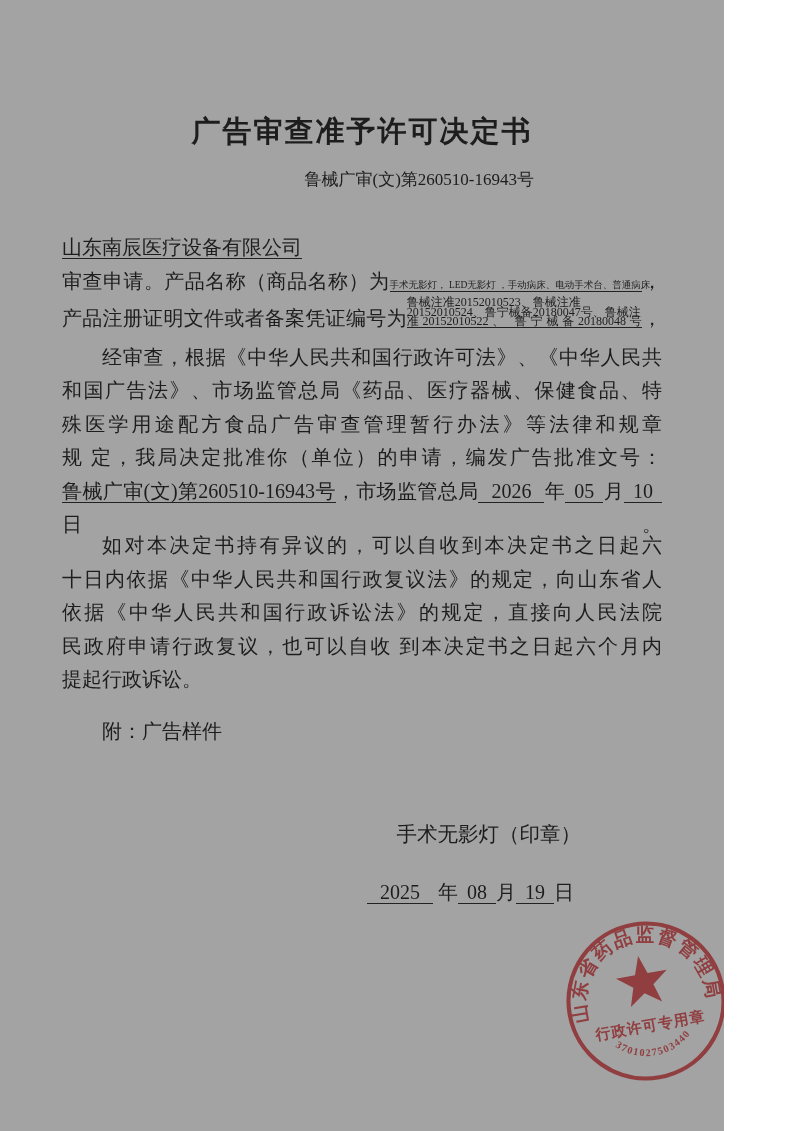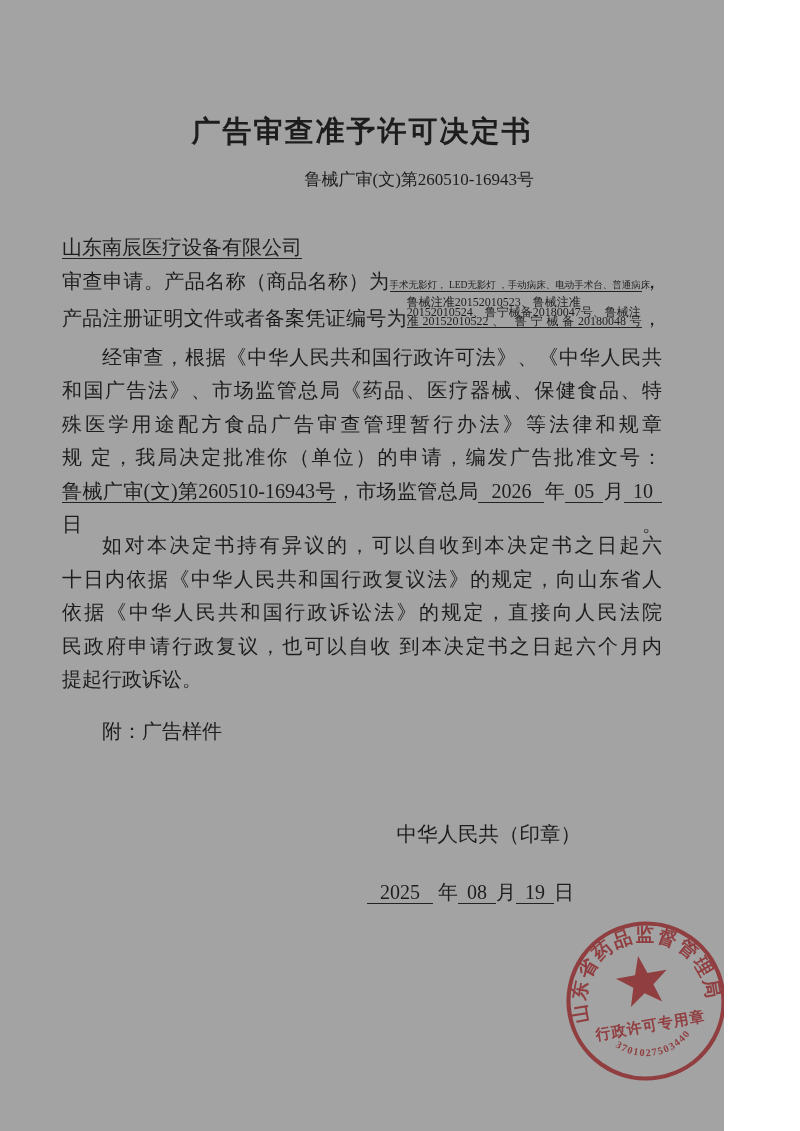--- a/index.html
+++ b/index.html
@@ -81,21 +81,21 @@
     <div class="line j ind mt20">如对本决定书持有异议的，可以自收到本决定书之日起六</div>
     <div class="line j">十日内依据《中华人民共和国行政复议法》的规定，向山东省人</div>
     <div class="line j">依据《中华人民共和国行政诉讼法》的规定，直接向人民法院</div>
     <div class="line j">民政府申请行政复议，也可以自收 到本决定书之日起六个月内</div>
     <div class="line">提起行政诉讼。</div>
 
     <div class="line ind mt3">附：广告样件</div>
 
   </div>
 
-  <div class="authority">中华人民共（印章）</div>
+  <div class="authority">手术无影灯（印章）</div>
 
   <div class="sign-date"><span class="fill pad-y">2025</span> <span>年</span><span class="fill pad-m">08</span><span>月</span><span class="fill pad-m">19</span><span>日</span></div>
 
   <svg class="seal" viewBox="0 0 180 180" xmlns="http://www.w3.org/2000/svg">
     <defs>
       <path id="sealTopArc" d="M 28,110 A 65,65 0 1 1 152,110" fill="none"></path>
       <path id="sealBotArc" d="M 44,127 A 59,59 0 0 0 136,127" fill="none"></path>
     </defs>
     <circle cx="90" cy="90" r="83" fill="none" stroke-width="4.5" stroke="#dd4a4e"></circle>
     <polygon points="90,41 96.8,60.7 117.6,61 100.9,73.6 107,93.5 90,81.5 73,93.5 79.1,73.6 62.4,61 83.2,60.7" fill="#dd4a4e"></polygon>

